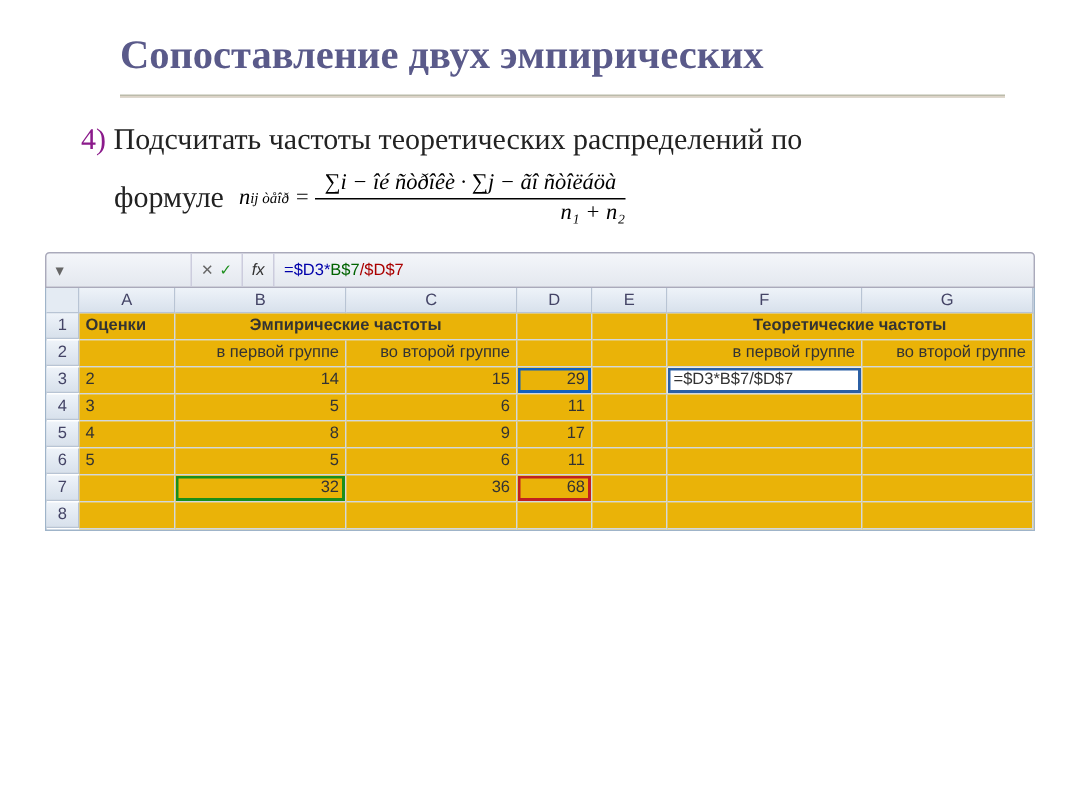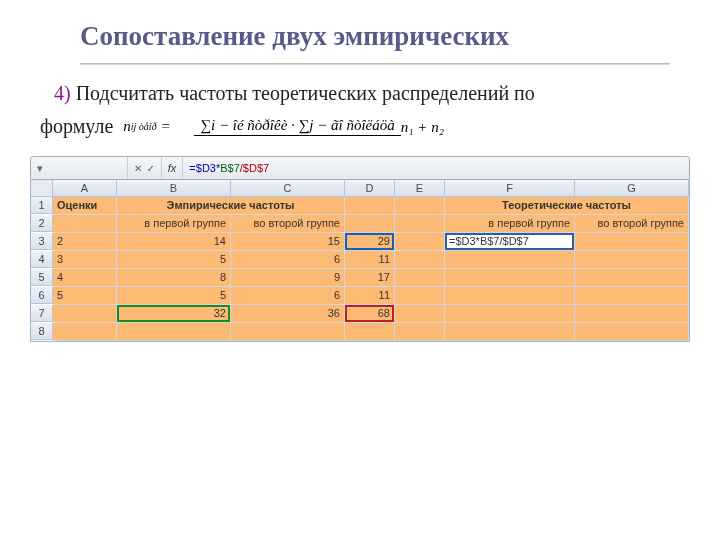--- a/index.html
+++ b/index.html
@@ -31,39 +31,39 @@
     padding: 12px 30px 0 54px;
     line-height: 1.6;
   }
   .num4 {
     color: #8b1a8b;
     font-weight: normal;
   }
   .formula-row {
     display: flex;
     align-items: center;
-    padding: 6px 30px 0 40px;
+    padding: 6px 30px 0 76px;
   }
   .formula-label {
     font-size: 20px;
     color: #222;
     margin-right: 10px;
   }
   .formula-img {
     font-family: 'Times New Roman', serif;
     font-style: italic;
     font-size: 15px;
     display: flex;
     align-items: center;
   }
   .formula-img .stack {
     display: inline-flex;
-    flex-direction: row;
-    align-items: flex-start;
-    margin: 0 20px;
+    flex-direction: column;
+    align-items: flex-end;
+    margin: 0 0;
     line-height: 1;
   }
   .formula-img .frac-top {
     border-bottom: 1px solid #000;
     padding: 0 6px 2px 6px;
     font-size: 15px;
     white-space: nowrap;
   }
   .formula-img .frac-bot {
     padding-top: 2px;
@@ -121,21 +121,21 @@
   .corner{background:#e4ebf3;}
   .cell {
     border-right:1px solid #d0d7e0;
     border-bottom:1px solid #d0d7e0;
     height:17px;
     line-height:17px;
     padding:0 4px;
     font-size:11px;
     text-align:right;
     position:relative;
-    background:#fdba74;
+    background:#eab308;
   }
   .cell.left { text-align:left; }
   .cell.center { text-align:right; }
   .cell.bold { font-weight:bold; }
   .merge-bc-1 { grid-column: 3 / 5; text-align:center; font-weight:bold;}
   .merge-fg-1 { grid-column: 7 / 9; text-align:center; font-weight:bold;}
 
   .hl-green { box-shadow: inset 0 0 0 2px #1a8e1a; }
   .hl-blue  { box-shadow: inset 0 0 0 2px #1060c0; }
   .hl-red   { box-shadow: inset 0 0 0 2px #c02020; }

